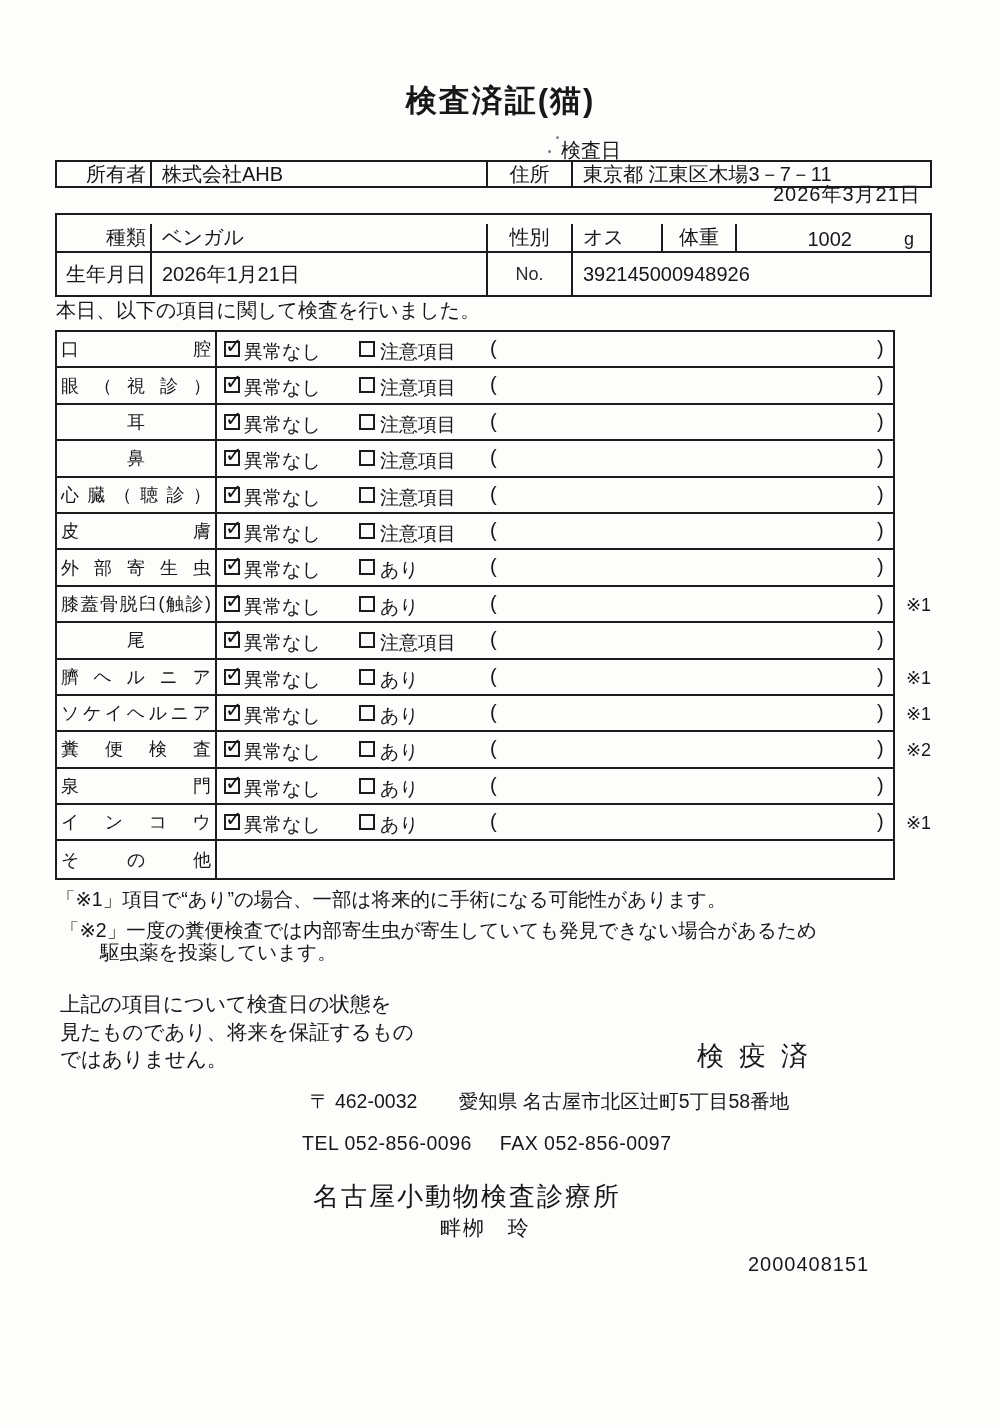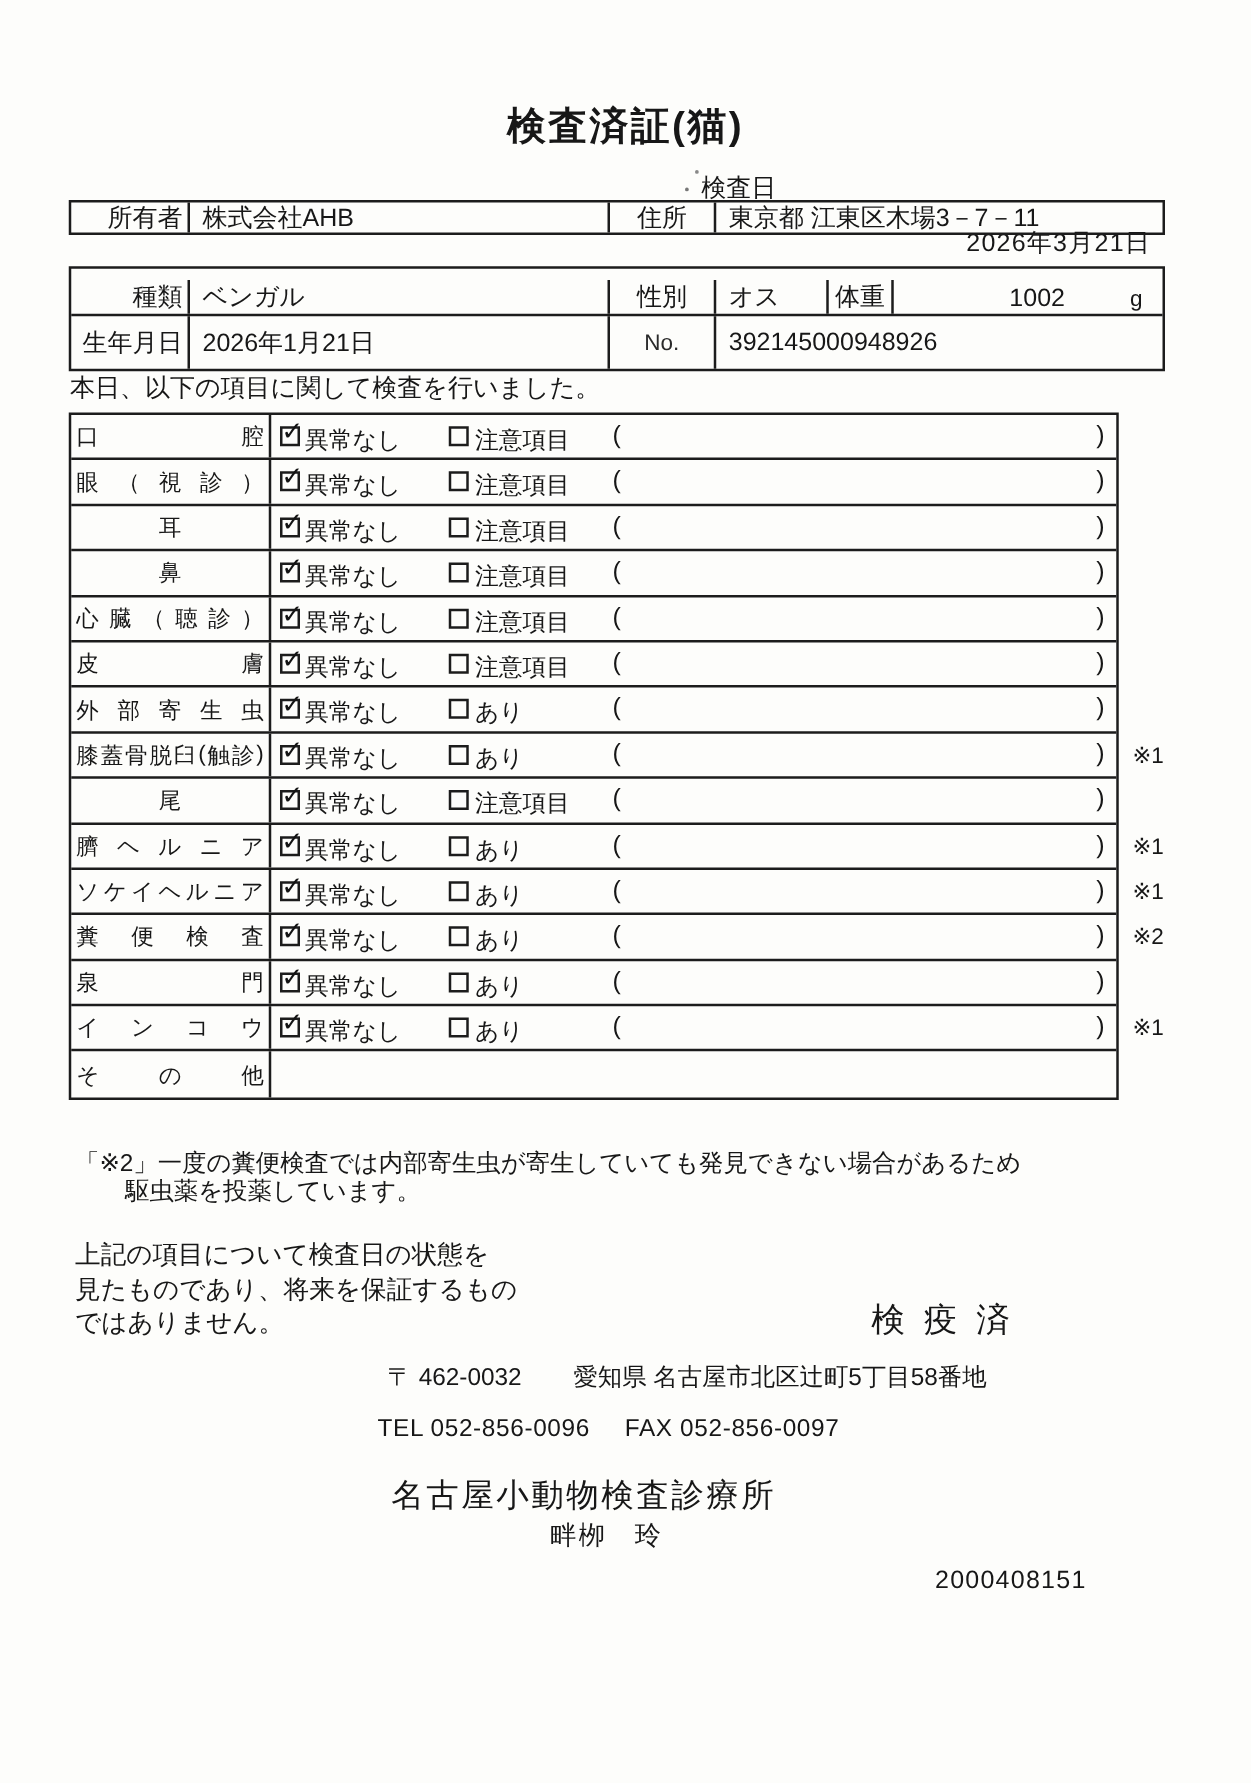--- a/index.html
+++ b/index.html
@@ -29,21 +29,21 @@
   .a-row.second { height:42px; }
   .cell {
     box-sizing:border-box; border-right:2px solid #1c1c1c;
     display:flex; align-items:center; font-size:20px; overflow:hidden;
   }
   .cell.last { border-right:none; flex:1; }
   .lbl-right { justify-content:flex-end; padding-right:4px; }
   .lbl-center { justify-content:center; }
   .val { padding-left:10px; }
   .w95 { width:95px; } .w336 { width:336px; } .w85 { width:85px; }
-  .w90 { width:90px; } .w74 { width:52px; }
+  .w90 { width:90px; } .w74 { width:74px; }
   .weight-val { justify-content:flex-end; padding-right:16px;gap:39px; }
   .weight-unit { margin-left:13px; font-size:18px; }
   .no-lbl { font-size:18px; color:#2a2a2a; }
 
   .intro { position:absolute; top:297px; left:56px; font-size:20px; margin:0; }
 
   
   .checklist { position:absolute; top:330px; left:55px; width:840px; border:2px solid #1c1c1c; box-sizing:border-box; }
   .cl-row { display:flex; height:36.4px; border-bottom:2px solid #1c1c1c; position:relative; box-sizing:border-box; }
   .cl-row:last-child { border-bottom:none; }
@@ -388,20 +388,21 @@
       <div class="cl-row">
         <div class="cl-name">
           <span>そ</span>
           <span>の</span>
           <span>他</span>
         </div>
         <div class="cl-body"></div>
       </div>
     </div>
 
+  <p class="note1">「※1」項目で“あり”の場合、一部は将来的に手術になる可能性があります。</p>
   <p class="note2a">「※2」一度の糞便検査では内部寄生虫が寄生していても発見できない場合があるため</p>
   <p class="note2b">駆虫薬を投薬しています。</p>
 
   <div class="disclaimer">
     <div>上記の項目について検査日の状態を</div>
     <div>見たものであり、将来を保証するもの</div>
     <div>ではありません。</div>
   </div>
 
   <div class="stamp">検疫済</div>

